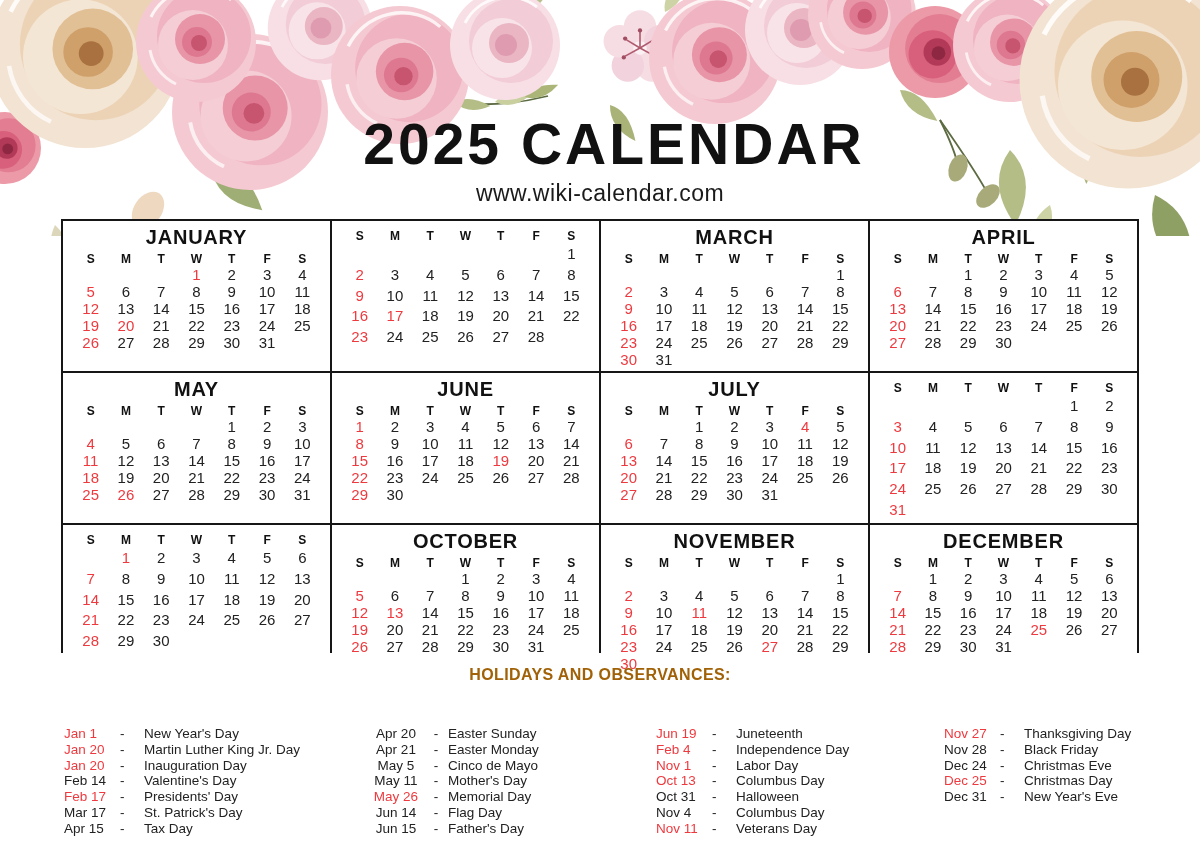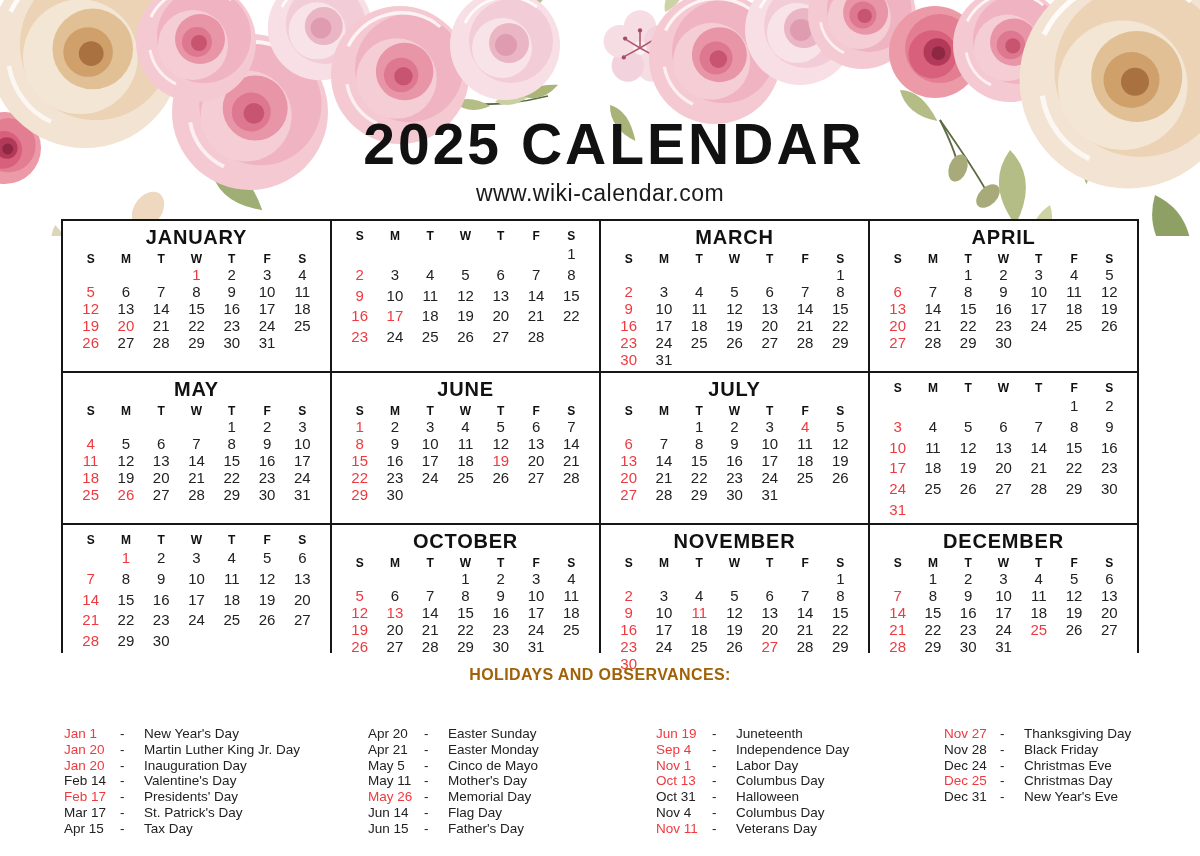--- a/index.html
+++ b/index.html
@@ -23,21 +23,21 @@
   .weekday-row{display:grid;grid-template-columns:repeat(7,1fr);margin-top:3px;}
   .weekday-row span{text-align:center;font-weight:700;font-size:12px;color:#111;}
   .days-grid{flex:1;display:grid;grid-template-columns:repeat(7,1fr);grid-template-rows:repeat(6,1fr);}
   .days-grid span{text-align:center;font-size:15px;color:#222;display:flex;align-items:center;justify-content:center;}
   .red{color:#ee3a3f !important;}
   .holidays-heading{position:absolute;top:666px;left:0;width:100%;text-align:center;
     font-weight:700;font-size:16px;letter-spacing:.4px;color:#a16207;}
   .holidays-columns{position:absolute;top:694px;left:0;width:100%;}
   .holiday-col{position:absolute;top:0;margin-top:32px;}
   .holiday-col:nth-child(1){left:64px;}
-  .holiday-col:nth-child(2){left:368px;}
+  .holiday-col:nth-child(2){left:368px;text-align:center;}
   .holiday-col:nth-child(3){left:656px;}
   .holiday-col:nth-child(4){left:944px;}
   .holiday-entry{display:flex;font-size:13.5px;line-height:15.8px;color:#222;}
   .holiday-date{width:56px;flex:none;}
   .holiday-sep{width:24px;flex:none;}
   .holiday-name{white-space:nowrap;}
 </style>
 </head>
 <body>
 
@@ -906,21 +906,21 @@
     <span class="holiday-name">Father's Day</span>
   </div>
     </div>
     <div class="holiday-col">
       <div class="holiday-entry">
     <span class="holiday-date red">Jun 19</span>
     <span class="holiday-sep">-</span>
     <span class="holiday-name">Juneteenth</span>
   </div>
       <div class="holiday-entry">
-    <span class="holiday-date red">Sep 4</span>
+    <span class="holiday-date red">Feb 4</span>
     <span class="holiday-sep">-</span>
     <span class="holiday-name">Independence Day</span>
   </div>
       <div class="holiday-entry">
     <span class="holiday-date red">Nov 1</span>
     <span class="holiday-sep">-</span>
     <span class="holiday-name">Labor Day</span>
   </div>
       <div class="holiday-entry">
     <span class="holiday-date red">Oct 13</span>

